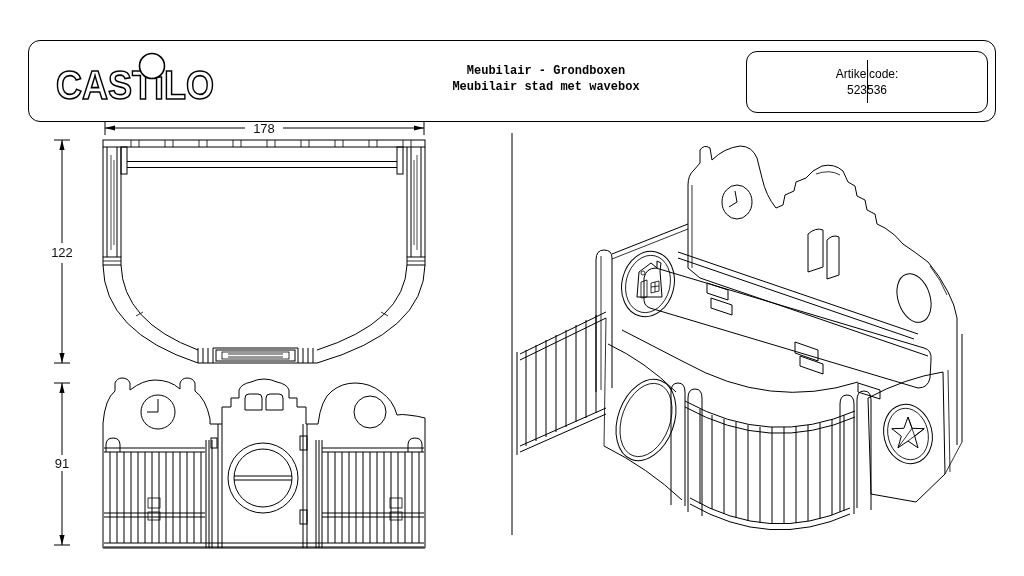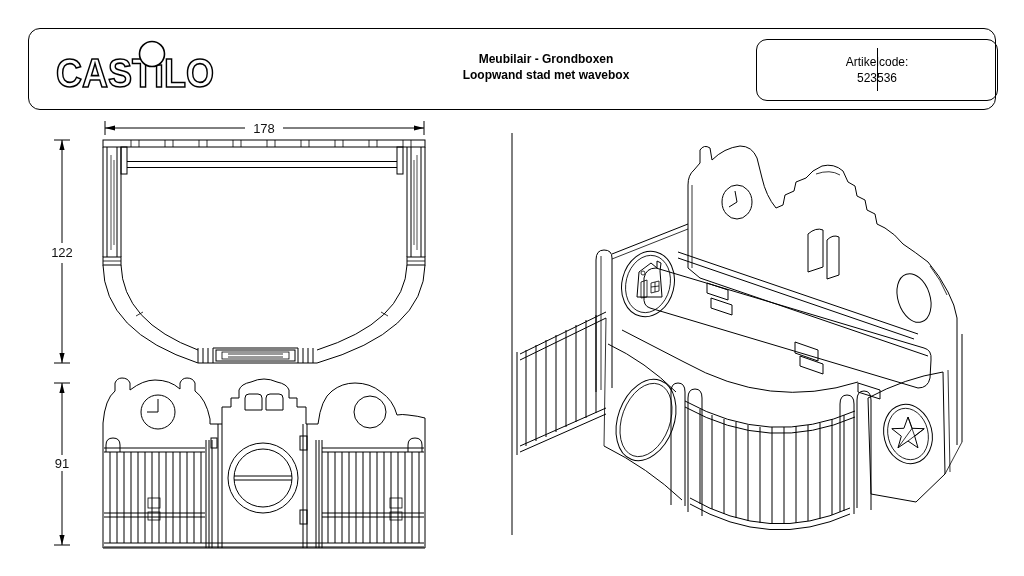--- a/index.html
+++ b/index.html
@@ -1,24 +1,24 @@
 <!DOCTYPE html>
 <html><head>
 <meta charset="utf-8">
 <style>
   html,body{margin:0;padding:0;background:#fff;}
   .page{position:relative;width:1024px;height:576px;background:#fff;
         font-family:"Liberation Sans",sans-serif;color:#000;overflow:hidden;}
-  .hdr{position:absolute;left:28px;top:28px;width:966px;height:80px;
+  .hdr{position:absolute;left:28px;top:40px;width:966px;height:80px;
        border:1.5px solid #000;border-radius:12px;background:#fff;}
   .logo{position:absolute;left:24px;top:10px;width:190px;height:64px;}
   .title{position:absolute;left:372px;top:22px;width:290px;text-align:center;
-         font-size:12px;font-weight:bold;line-height:16px;}
+         font-size:12px;font-weight:bold;line-height:16px;font-family:Liberation Mono, monospace;}
   .specbox{position:absolute;left:717px;top:10px;width:240px;height:60px;
-           border:1.3px solid #000;border-radius:11px;display:flex;margin-left:10px;}
+           border:1.3px solid #000;border-radius:11px;display:flex;}
   .speccell{flex:1;display:flex;flex-direction:column;justify-content:center;
             align-items:center;font-size:12px;line-height:16px;position:relative;}
   .specdiv{position:absolute;left:50%;top:8px;bottom:9px;width:0;
            border-left:1.3px solid #000;}
   svg.drawing{position:absolute;left:0;top:0;}
   svg text.dim{font-family:"Liberation Sans",sans-serif;font-size:13px;fill:#111;}
   svg .ln{stroke:#000;stroke-width:1;fill:none;}
   svg .thin{stroke:#000;stroke-width:0.8;fill:none;}
   svg .arrow{fill:#000;stroke:none;}
   svg .wbg{fill:#fff;stroke:none;}
@@ -345,21 +345,21 @@
 
   <div class="hdr">
 
     <svg class="logo" viewBox="0 0 190 64" width="190" height="64">
       <text class="logo-t" x="3" y="48" textLength="158" lengthAdjust="spacingAndGlyphs">CASTıLO</text>
       <circle cx="99" cy="15" r="12.5" fill="#fff" stroke="#000" stroke-width="1.6"></circle>
     </svg>
 
     <div class="title">
       <div>Meubilair - Grondboxen</div>
-      <div>Loopwand stad met wavebox</div>
+      <div>Meubilair stad met wavebox</div>
     </div>
 
     <div class="specbox">
       <div class="speccell">
         <div>Artikelcode:</div>
         <div>523536</div>
       </div>
       <div class="specdiv"></div>
     </div>
   </div>

